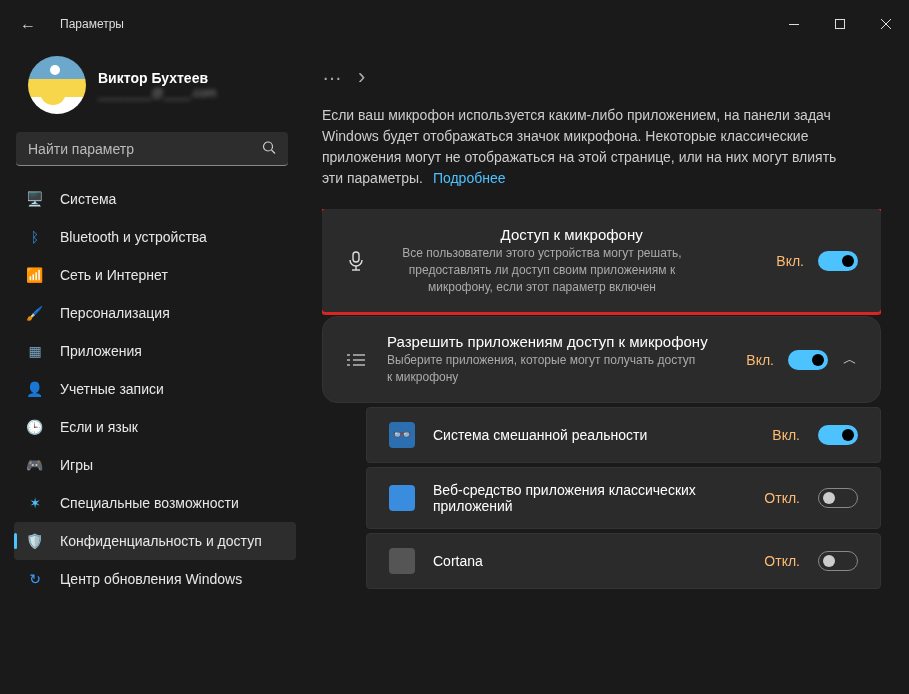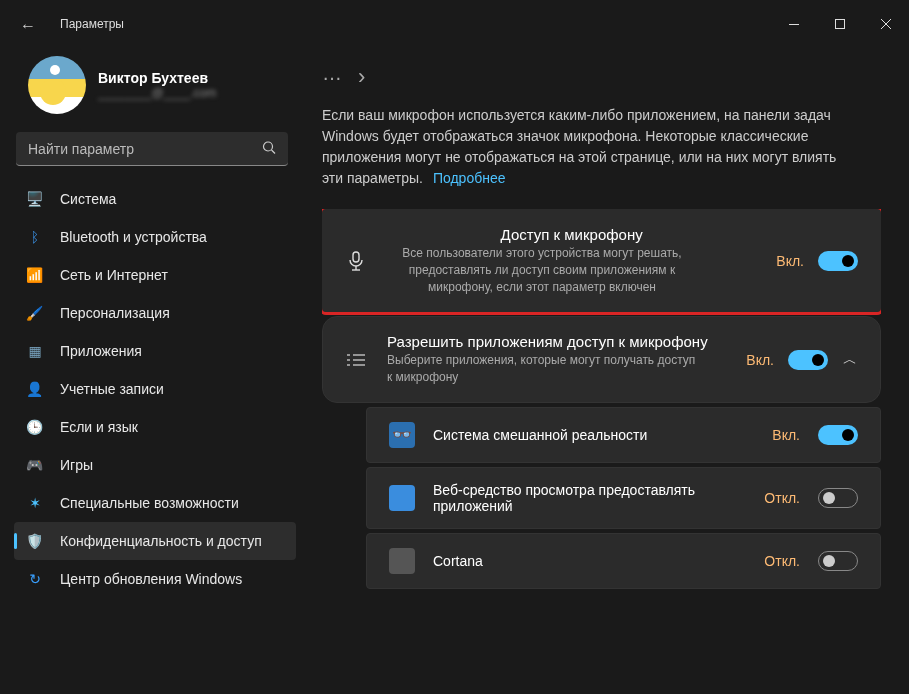--- a/index.html
+++ b/index.html
@@ -310,21 +310,21 @@
 
     <div class="app-list" id="app-list">
           <div class="app-row">
     <div class="app-icon" style="background:#2b6fb0">👓</div>
     <div class="app-name">Система смешанной реальности</div>
     <span class="state-label">Вкл.</span>
     <span class="toggle "></span>
           </div>
           <div class="app-row">
     <div class="app-icon" style="background:#3a8dde"></div>
-    <div class="app-name">Веб-средство просмотра предоставлять приложений</div>
+    <div class="app-name">Веб-средство приложения классических приложений</div>
     <span class="state-label">Откл.</span>
     <span class="toggle off"></span>
           </div>
           <div class="app-row">
     <div class="app-icon" style="background:#555"></div>
     <div class="app-name">Cortana</div>
     <span class="state-label">Откл.</span>
     <span class="toggle off"></span>
           </div>
         </div>

